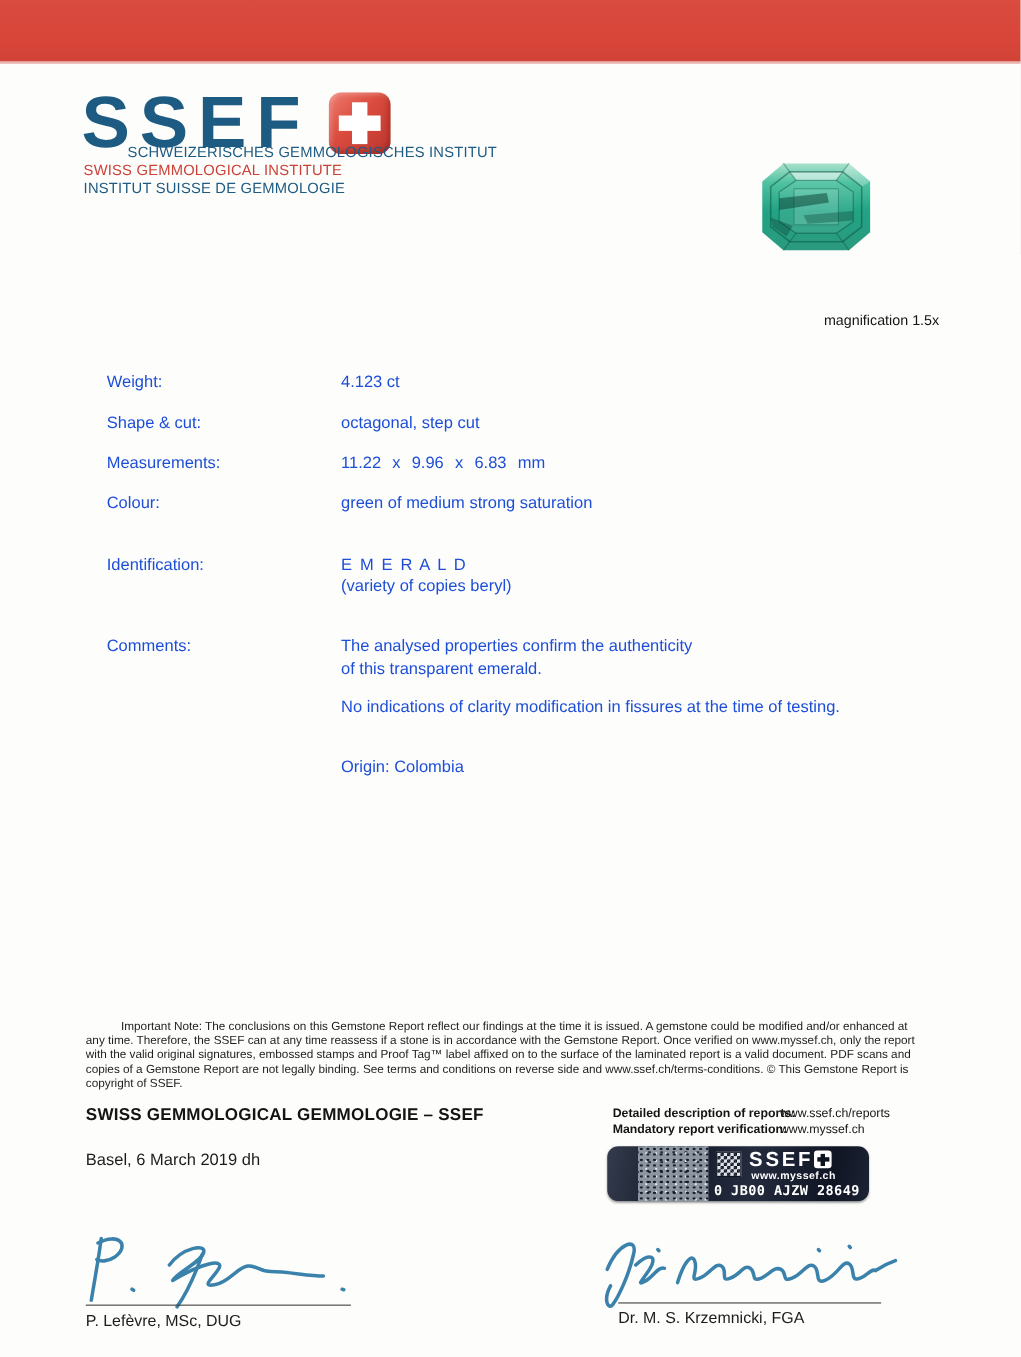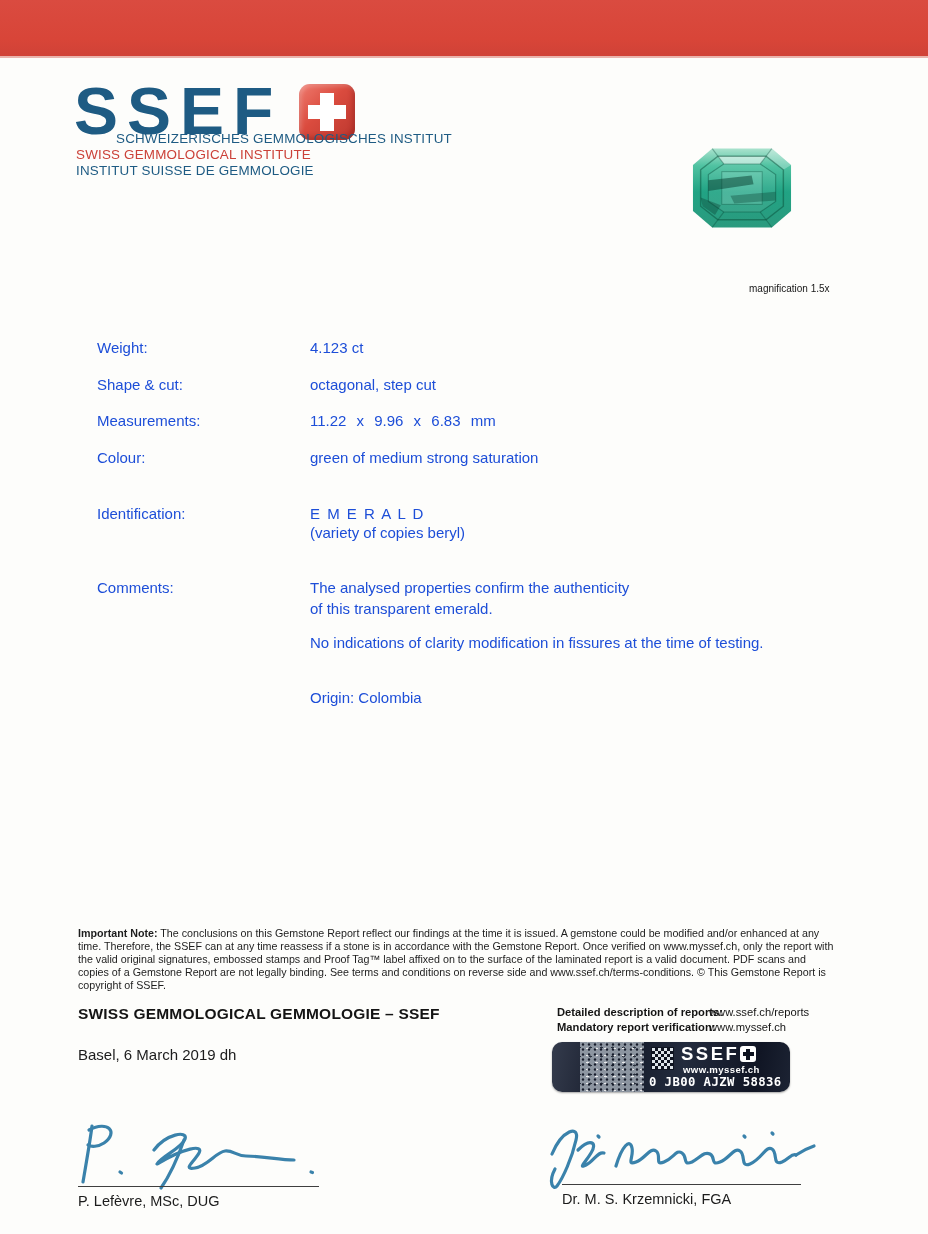--- a/index.html
+++ b/index.html
@@ -42,21 +42,21 @@
   .sub-en { top:147px; color:#cb4138; }
   .sub-fr { top:163px; color:#1e5b83; }
 
   
   .gem-photo { position:absolute; left:692px; top:147px; width:100px; height:82px; }
 
   .report-title {
     position:absolute; left:78px; top:243px;
     font-size:19.5px; font-weight:bold; color:#151515; letter-spacing:.2px;
   }
-  .magnification { position:absolute; left:749px; top:283px; font-size:10px; color:#161616; }
+  .magnification { position:absolute; left:749px; top:283px; font-size:13px; color:#161616; }
 
   
   .lbl, .val { position:absolute; font-size:15px; color:#1d4ed8; white-space:nowrap; }
   .lbl { left:97px; }
   .val { left:310px; }
   .row-weight { top:339px; }
   .row-shape { top:376px; }
   .row-meas { top:412px; }
   .row-colour { top:449px; }
   .val-meas { word-spacing:6px; }
@@ -66,21 +66,21 @@
   .row-comments { top:579px; }
   .comment-l2 { top:600px; }
   .comment-p2 { top:634px; }
   .comment-origin { top:689px; }
 
   
   .fineprint {
     position:absolute; left:78px; top:927px; width:759px;
     font-size:10.7px; line-height:13.1px; color:#1d1d1d; text-align:left;
   }
-  .fineprint b { font-weight:bold; }
+  .fineprint b { font-weight:normal;margin-left:32px; }
 
   
   .footer-institute {
     position:absolute; left:78px; top:1005px;
     font-size:15.5px; font-weight:bold; color:#141414; letter-spacing:.2px;
   }
   .place-date { position:absolute; left:78px; top:1046px; font-size:15px; color:#1c1c1c; }
 
   .links { position:absolute; left:557px; top:1005px; font-size:11.2px; line-height:14.5px; color:#141414; }
   .links .link-row { white-space:nowrap; }
@@ -228,21 +228,21 @@
     <div class="speckle"></div>
     <div class="dm"></div>
     <div class="brand">
         <span>SSEF</span>
         <span class="brand-cross">
           <i class="cv"></i>
           <i class="ch"></i>
         </span>
       </div>
     <div class="url">www.myssef.ch</div>
-    <div class="code">0 JB00 AJZW 58836</div>
+    <div class="code">0 JB00 AJZW 28649</div>
   </div>
 
   <svg class="sig-svg sig-left-svg" width="300" height="74" viewBox="0 0 300 74">
     <g fill="none" stroke="#3a82ab" stroke-width="3.2" stroke-linecap="round" stroke-linejoin="round">
       <path d="M30,8 C28,24 24,46 21,64"></path>
       <path d="M27,12 C46,2 57,14 42,25 C36,29 29,29 26,27"></path>
       <path d="M58,54 l1.5,1"></path>
       <path d="M92,32 C104,16 126,12 123,21 C120,30 100,38 95,46 C122,30 142,26 137,35 C132,44 120,52 133,50 C146,48 154,34 163,33 C171,32 174,38 184,38 C200,38 218,42 232,42"></path>
       <path d="M122,22 C115,42 106,60 99,70"></path>
       <path d="M249,54 l1.5,0.5"></path>

